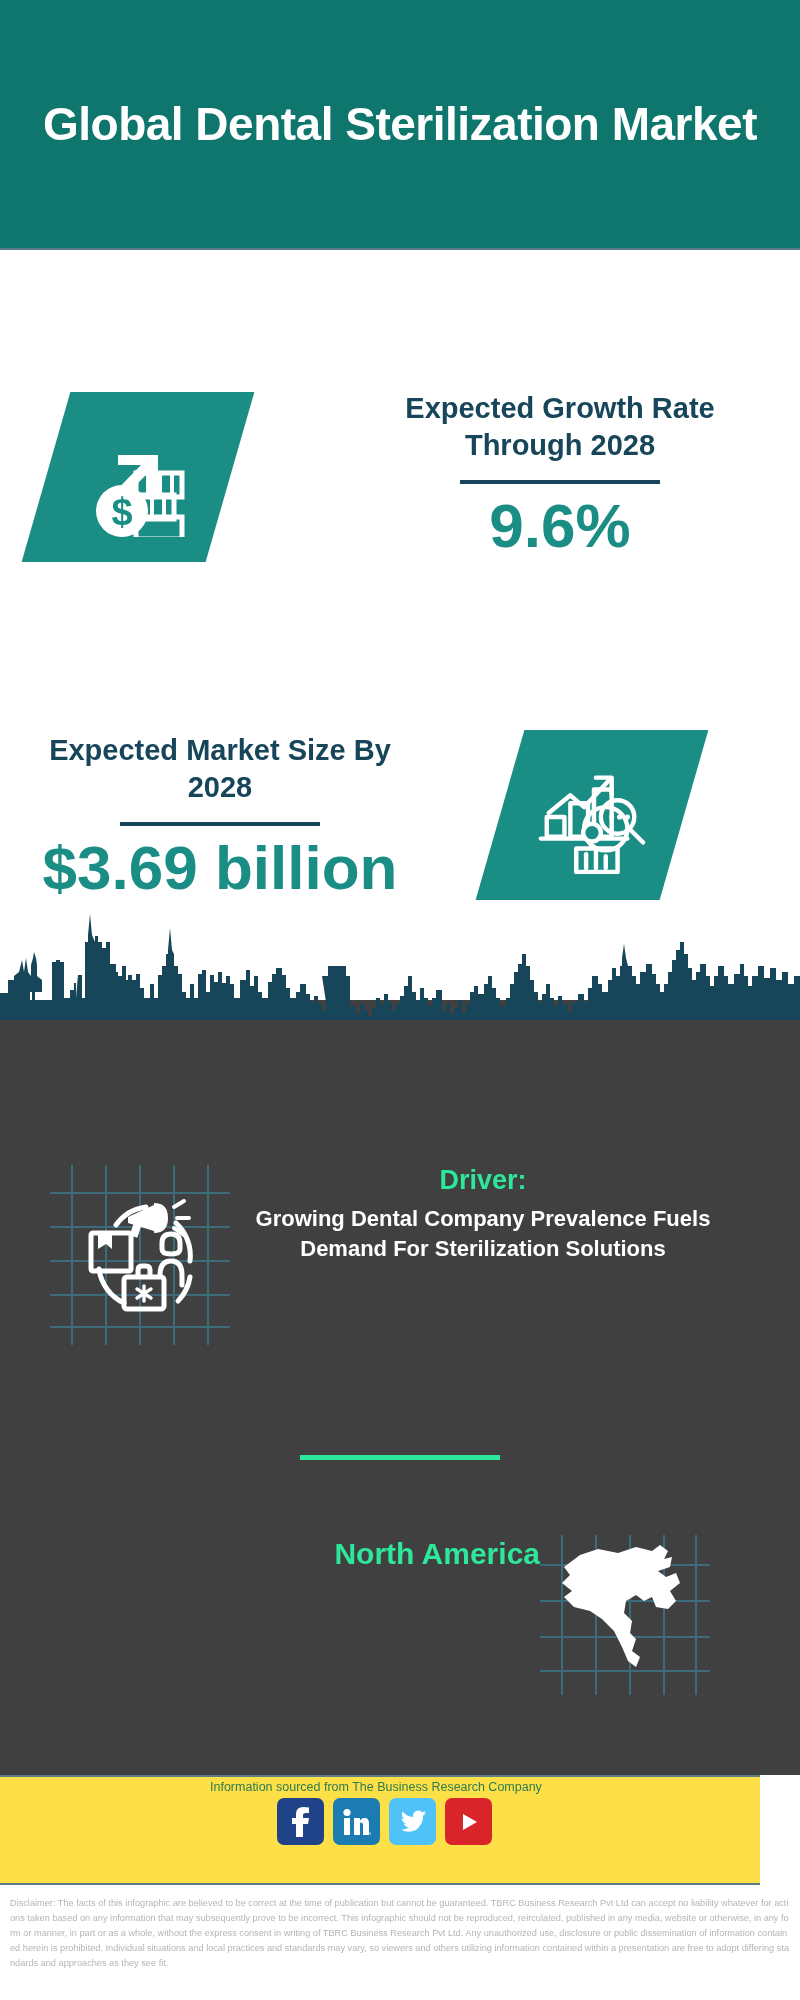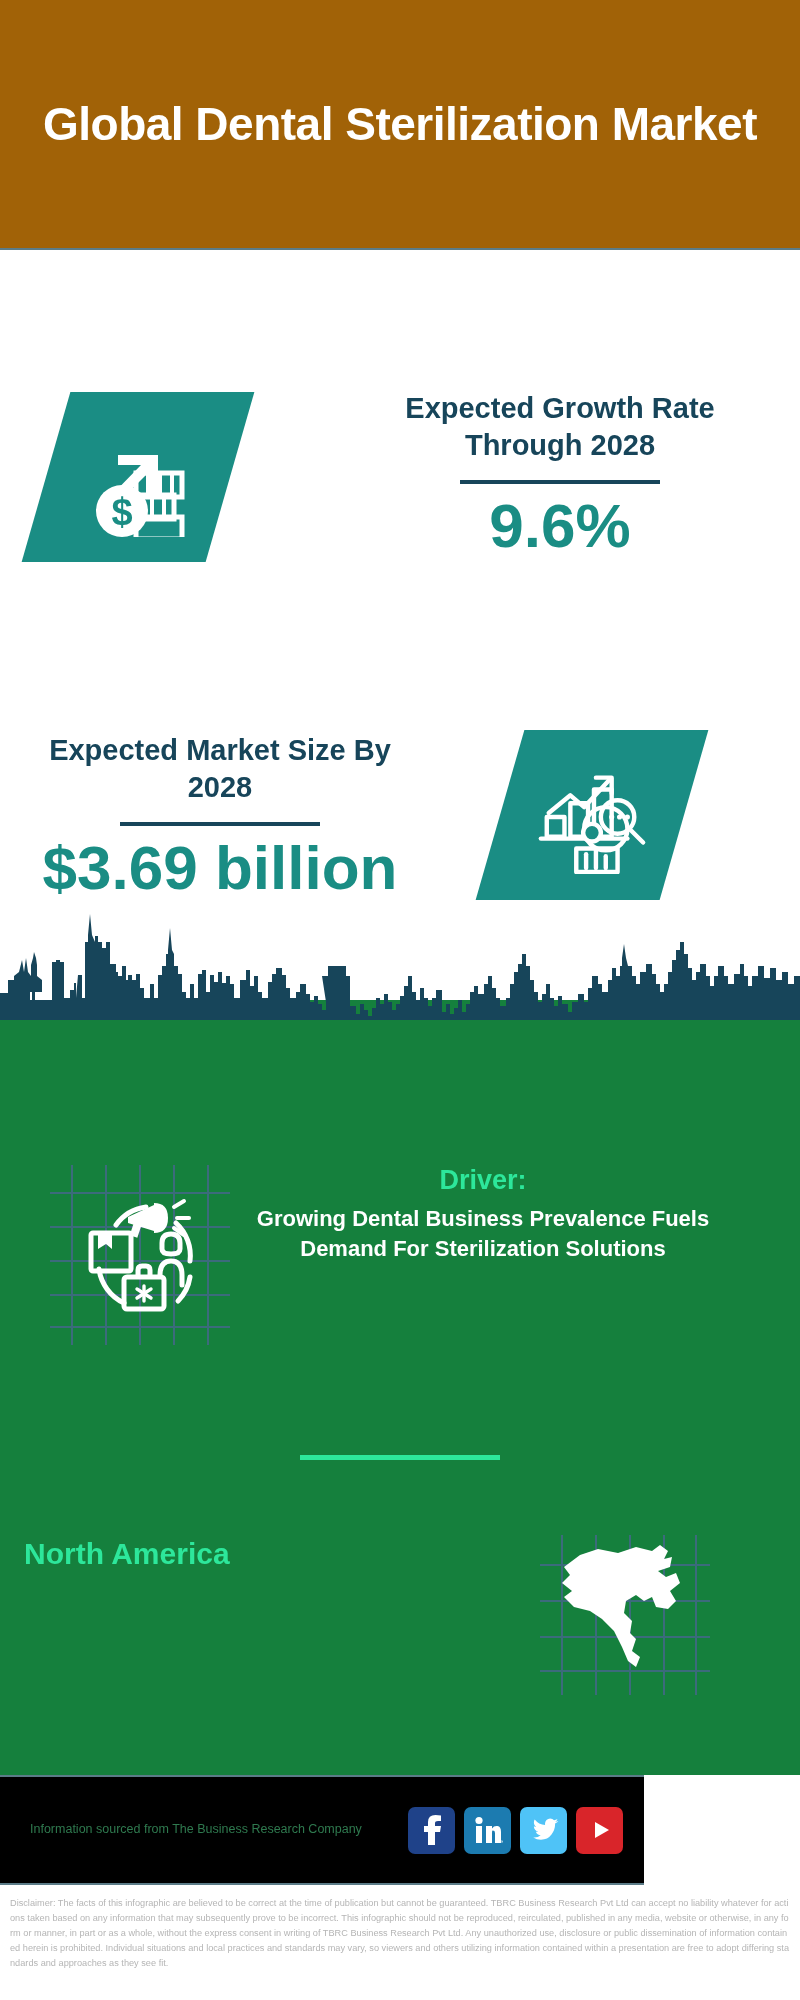--- a/index.html
+++ b/index.html
@@ -6,21 +6,21 @@
   html,body{ background:#ffffff; }
   body{
     width:800px; height:2000px; position:relative; overflow:hidden;
     font-family:"Liberation Sans", sans-serif;
     -webkit-font-smoothing:antialiased;
   }
 
   
   .header{
     position:absolute; left:0; top:0; width:800px; height:250px;
-    background:#a16207;
+    background:#0f766e;
     display:flex; align-items:center; justify-content:center;
     border-bottom:2px solid #5b7c88;
   }
   .header h1{
     color:#ffffff; font-size:46px; font-weight:bold; line-height:1.22;
     text-align:center; letter-spacing:-0.5px; padding:0 40px;
   }
 
   
   .stat1{ position:absolute; left:0; top:250px; width:800px; height:310px; }
@@ -57,21 +57,21 @@
     position:absolute; left:500px; top:170px; width:184px; height:170px;
     display:flex; align-items:center; justify-content:center;
   }
   .stat2-text{
     position:absolute; left:20px; top:172px; width:400px; text-align:center;
   }
 
   
   .darkmid{
     position:absolute; left:0; top:1000px; width:800px; height:775px;
-    background:#15803d;
+    background:#404040;
   }
   .skyline{
     position:absolute; left:0; top:-120px; width:800px; height:140px;
   }
   .driver-row{
     position:absolute; left:0; top:165px; width:800px;
     display:flex; align-items:flex-start;
   }
   .icon-grid-box{
     position:relative; width:180px; height:180px; margin-left:50px; flex:none;
@@ -85,35 +85,35 @@
   }
   .green-rule{
     position:absolute; left:0; top:455px; width:800px;
     display:flex; justify-content:center;
   }
   .green-rule span{ display:block; width:200px; height:5px; background:#2de79b; }
   .region-row{
     position:absolute; left:0; top:535px; width:800px;
     display:flex; align-items:flex-start;
   }
-  .region-text{ width:540px; text-align:left; padding-left:24px; }
+  .region-text{ width:540px; text-align:right; padding-left:24px; }
   .region-heading{
     color:#2de79b; font-size:30px; font-weight:bold; line-height:1.25;
   }
   .region-body{
     color:#ffffff; font-size:27px; font-weight:normal; line-height:1.3;
   }
   .map-box{ position:relative; width:170px; height:160px; flex:none; }
 
   
   .footer{
-    position:absolute; left:0; top:1775px; width:644px; height:110px;
-    background:#000000;
+    position:absolute; left:0; top:1775px; width:760px; height:110px;
+    background:#fde047;
     border-top:2px solid #5b7c88; border-bottom:2px solid #5b7c88;
-    display:flex; align-items:center;
+    display:flex; align-items:center;flex-direction:column;
   }
   .footer-text{
     margin-left:30px; width:370px;
     color:#2f7a4f; font-size:12.5px; line-height:1.7;
   }
   .socials{ display:flex; gap:9px; margin-left:8px; }
   .sq{
     width:47px; height:47px; border-radius:7px;
     display:flex; align-items:center; justify-content:center;
   }
@@ -307,21 +307,21 @@
         </g>
         <g stroke="#ffffff" stroke-width="3.4" stroke-linecap="round">
           <line x1="94" y1="121" x2="94" y2="136"></line>
           <line x1="87" y1="124" x2="101" y2="133"></line>
           <line x1="101" y1="124" x2="87" y2="133"></line>
         </g>
       </svg>
     </div>
     <div class="driver-text">
       <div class="driver-heading">Driver:</div>
-      <div class="driver-body">Growing Dental Business Prevalence Fuels Demand For Sterilization Solutions</div>
+      <div class="driver-body">Growing Dental Company Prevalence Fuels Demand For Sterilization Solutions</div>
     </div>
   </div>
 
   <div class="green-rule">
       <span></span>
     </div>
 
   <div class="region-row">
     <div class="region-text">
       <div class="region-heading">North America</div>

